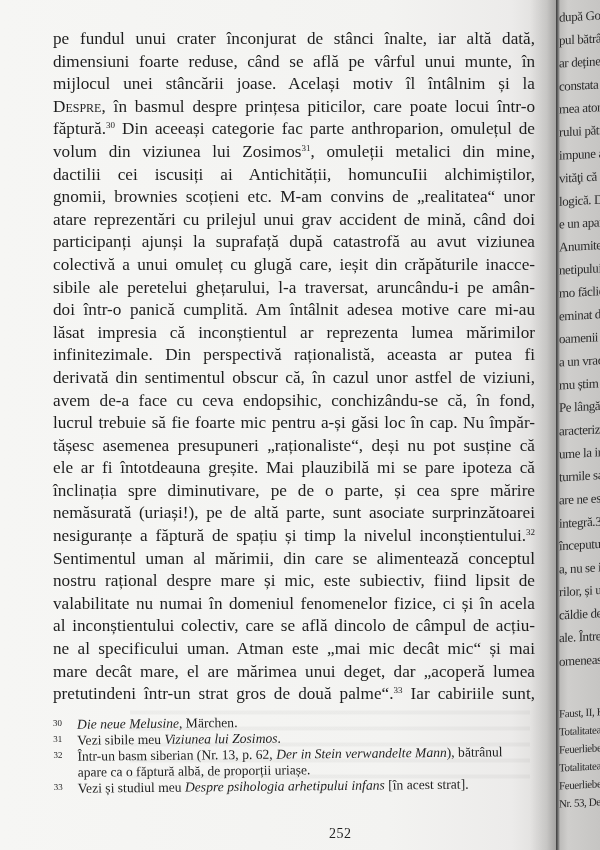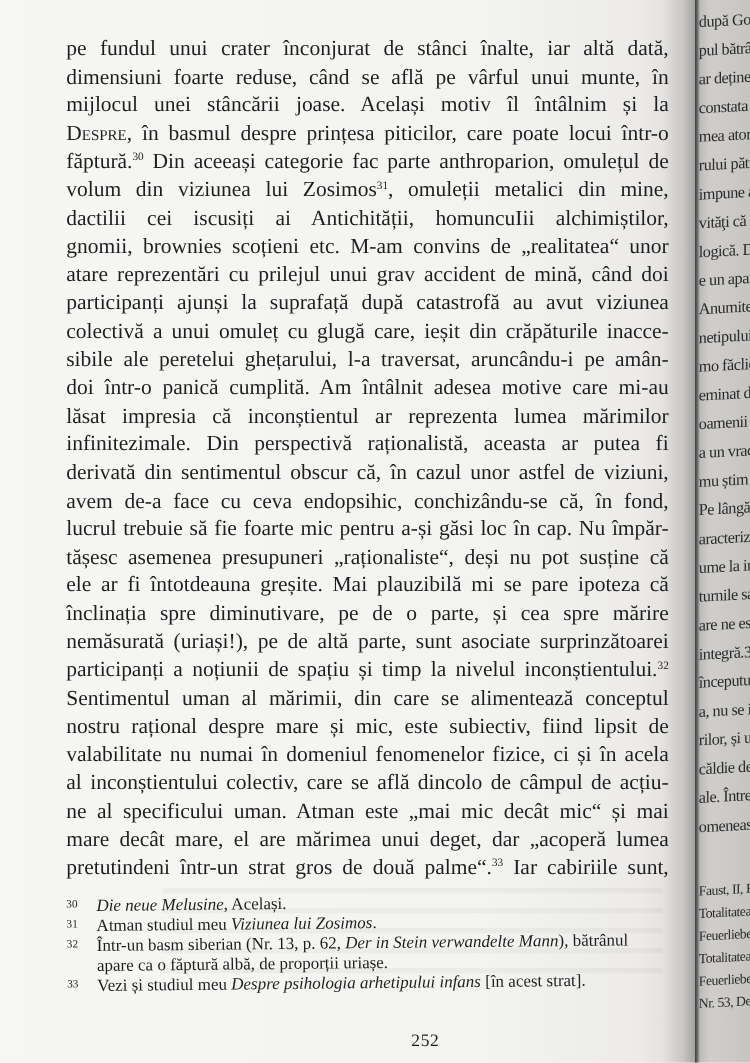--- a/index.html
+++ b/index.html
@@ -80,38 +80,38 @@
     <span class="line">doi într-o panică cumplită. Am întâlnit adesea motive care mi-au</span>
     <span class="line">lăsat impresia că inconștientul ar reprezenta lumea mărimilor</span>
     <span class="line">infinitezimale. Din perspectivă raționalistă, aceasta ar putea fi</span>
     <span class="line">derivată din sentimentul obscur că, în cazul unor astfel de viziuni,</span>
     <span class="line">avem de-a face cu ceva endopsihic, conchizându-se că, în fond,</span>
     <span class="line">lucrul trebuie să fie foarte mic pentru a-și găsi loc în cap. Nu împăr-</span>
     <span class="line">tășesc asemenea presupuneri „raționaliste“, deși nu pot susține că</span>
     <span class="line">ele ar fi întotdeauna greșite. Mai plauzibilă mi se pare ipoteza că</span>
     <span class="line">înclinația spre diminutivare, pe de o parte, și cea spre mărire</span>
     <span class="line">nemăsurată (uriași!), pe de altă parte, sunt asociate surprinzătoarei</span>
-    <span class="line"><span>participanți a noțiunii de spațiu și timp la nivelul inconștientului.</span><sup>32</sup></span>
+    <span class="line"><span>nesiguranțe a făptură de spațiu și timp la nivelul inconștientului.</span><sup>32</sup></span>
     <span class="line">Sentimentul uman al mărimii, din care se alimentează conceptul</span>
     <span class="line">nostru rațional despre mare și mic, este subiectiv, fiind lipsit de</span>
     <span class="line">valabilitate nu numai în domeniul fenomenelor fizice, ci și în acela</span>
     <span class="line">al inconștientului colectiv, care se află dincolo de câmpul de acțiu-</span>
     <span class="line">ne al specificului uman. Atman este „mai mic decât mic“ și mai</span>
     <span class="line">mare decât mare, el are mărimea unui deget, dar „acoperă lumea</span>
     <span class="line last"><span>pretutindeni într-un strat gros de două palme“.</span><sup>33</sup><span> Iar cabiriile sunt,</span></span>
   </div>
 
   <div class="footnotes">
     <div class="fn">
       <span class="fn-num">30</span>
-      <i>Die neue Melusine</i><span>, Același.</span>
+      <i>Die neue Melusine</i><span>, Märchen.</span>
     </div>
     <div class="fn">
       <span class="fn-num">31</span>
-      <span>Atman studiul meu </span><i>Viziunea lui Zosimos</i><span>.</span>
+      <span>Vezi sibile meu </span><i>Viziunea lui Zosimos</i><span>.</span>
     </div>
     <div class="fn">
       <span class="fn-num">32</span>
       <span>Într-un basm siberian (Nr. 13, p. 62, </span><i>Der in Stein verwandelte Mann</i><span>), bătrânul apare ca o făptură albă, de proporții uriașe.</span>
     </div>
     <div class="fn">
       <span class="fn-num">33</span>
       <span>Vezi și studiul meu </span><i>Despre psihologia arhetipului infans</i><span> [în acest strat].</span>
     </div>
   </div>

